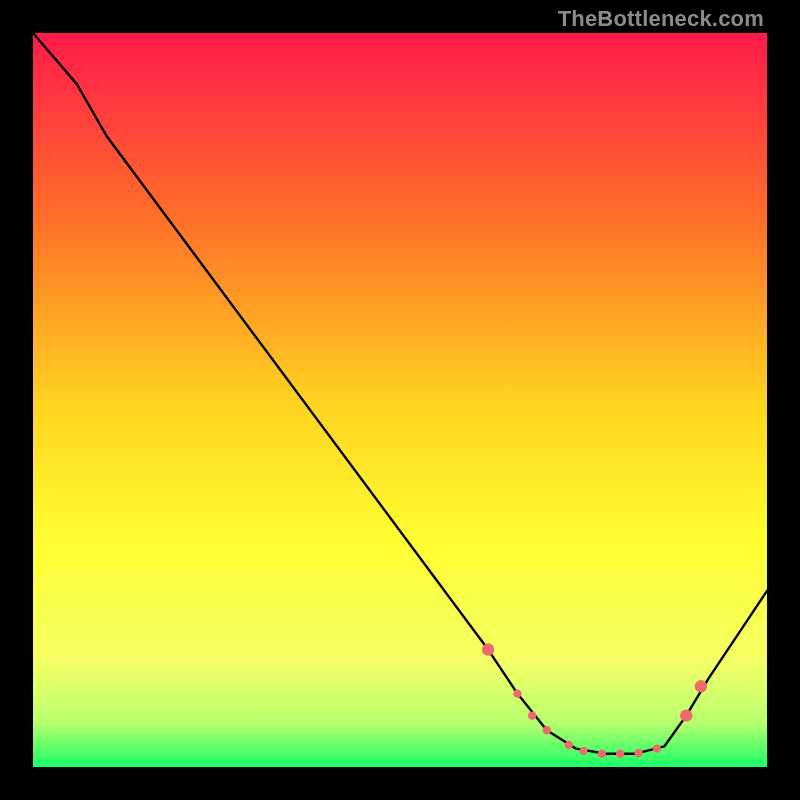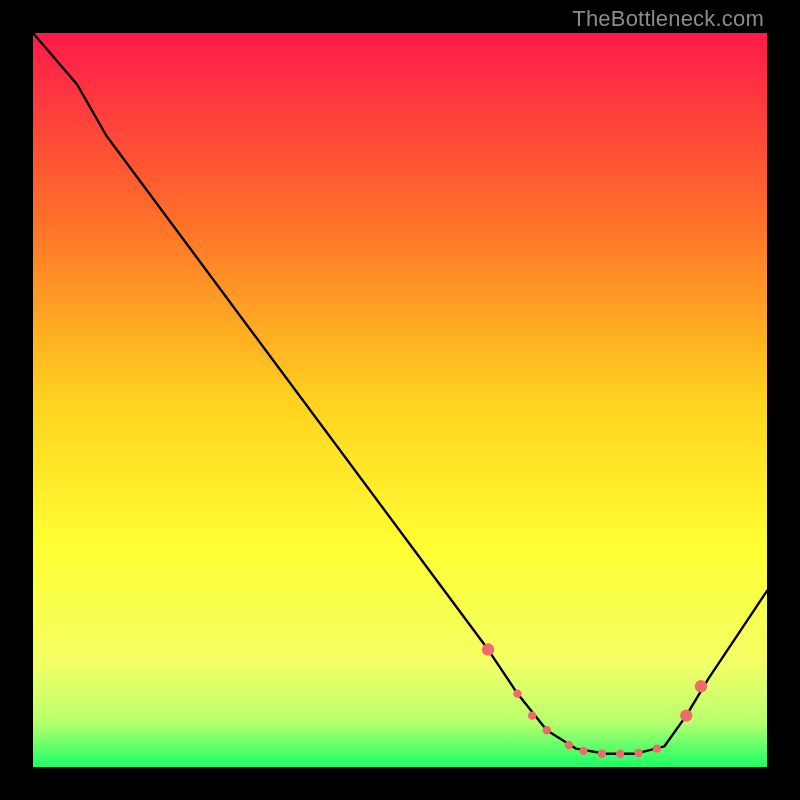--- a/index.html
+++ b/index.html
@@ -25,21 +25,21 @@
     top: 0;
     width: 734px;
     height: 734px;
   }
   .watermark {
     position: absolute;
     top: 6px;
     right: 36px;
     color: #8b8b8b;
     font-size: 22px;
-    font-weight: 400;
+    font-weight: 700;
     letter-spacing: 0.2px;
     user-select: none;
   }
 </style>
 </head>
 <body>
 
 <div class="watermark">TheBottleneck.com</div>
 
 <div class="frame">

